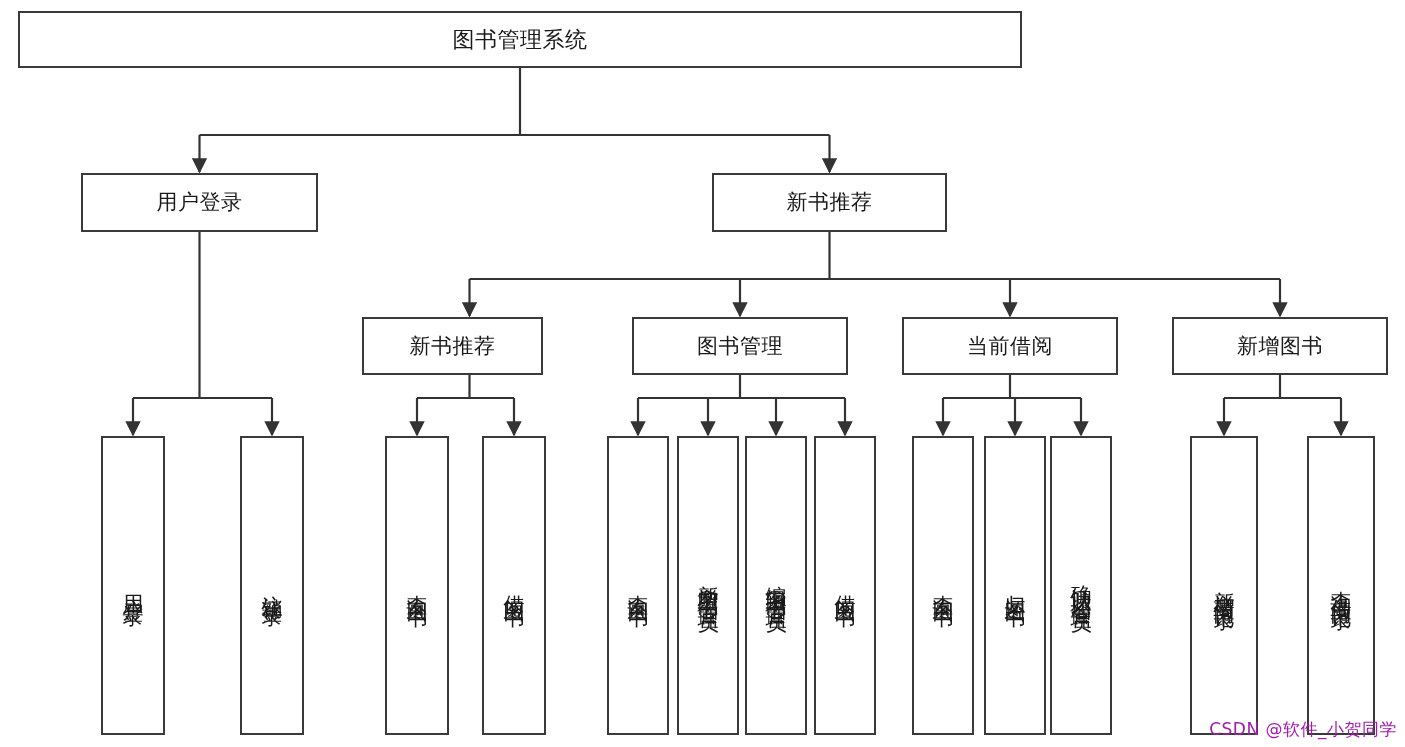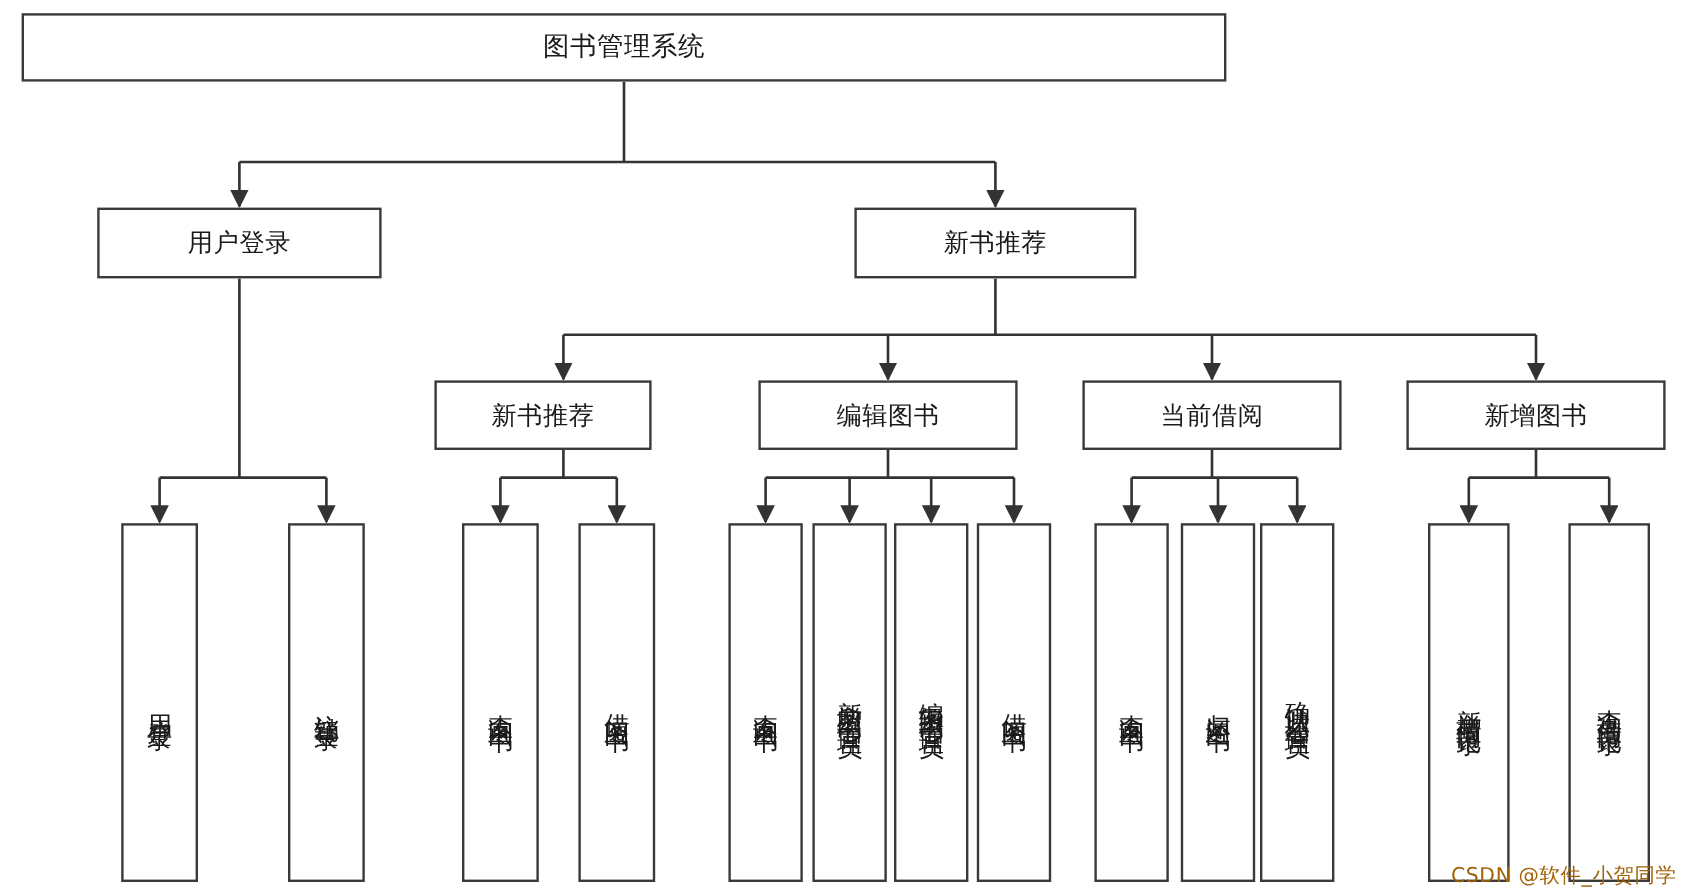--- a/index.html
+++ b/index.html
@@ -54,21 +54,21 @@
     max-height: 100%;
   }
   .node.root .node-label {
     font-size: 22px;
   }
   .watermark {
     position: absolute;
     right: 8px;
     bottom: 6px;
     font-size: 17px;
-    color: #a16207;
+    color: #a21caf;
     letter-spacing: 0.5px;
     white-space: nowrap;
     pointer-events: none;
   }
 </style>
 </head>
 <body>
 
 <div id="canvas">
   <svg id="wires" viewBox="0 0 1405 747" xmlns="http://www.w3.org/2000/svg">
@@ -121,21 +121,21 @@
       <div class="node" style="left: 81px; top: 173px; width: 237px; height: 59px;">
         <span class="node-label">用户登录</span>
       </div>
       <div class="node" style="left: 712px; top: 173px; width: 235px; height: 59px;">
         <span class="node-label">新书推荐</span>
       </div>
       <div class="node" style="left: 362px; top: 317px; width: 181px; height: 58px;">
         <span class="node-label">新书推荐</span>
       </div>
       <div class="node" style="left: 632px; top: 317px; width: 216px; height: 58px;">
-        <span class="node-label">编辑图书</span>
+        <span class="node-label">图书管理</span>
       </div>
       <div class="node" style="left: 902px; top: 317px; width: 216px; height: 58px; align-items: center;">
         <span class="node-label">当前借阅</span>
       </div>
       <div class="node" style="left: 1172px; top: 317px; width: 216px; height: 58px;">
         <span class="node-label">新增图书</span>
       </div>
       <div class="node vertical" style="left: 101px; top: 436px; width: 64px; height: 299px;">
         <span class="node-label">用户登录</span>
       </div>

